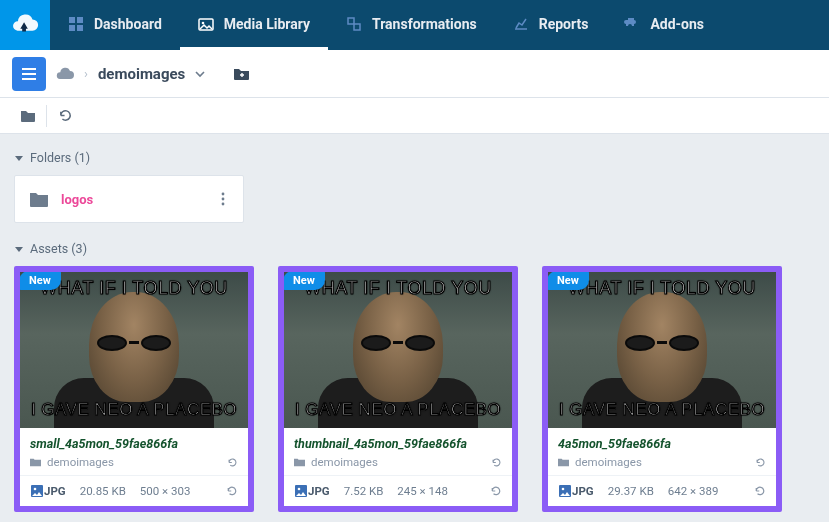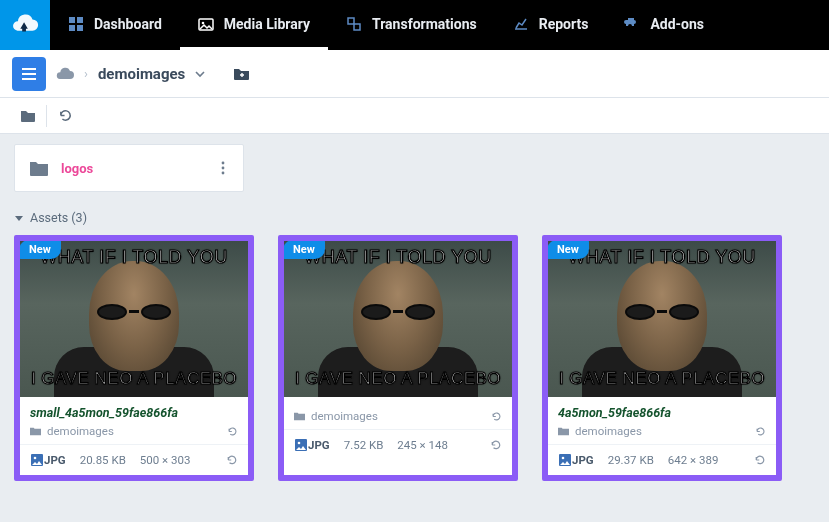--- a/index.html
+++ b/index.html
@@ -1,18 +1,18 @@
 <!DOCTYPE html>
 <html><head>
 <meta charset="utf-8">
 <style>
 * { box-sizing: border-box; margin: 0; padding: 0; }
 body { font-family: -apple-system, BlinkMacSystemFont, "Segoe UI", Roboto, sans-serif; background: #e9edf1; width: 829px; height: 522px; overflow: hidden; font-size: 13px; color: #333; }
 
-.topnav { background: #000000; height: 50px; display: flex; align-items: stretch; }
+.topnav { background: #0c4a6e; height: 50px; display: flex; align-items: stretch; }
 .logo { width: 50px; background: #0096e9; display: flex; align-items: center; justify-content: center; }
 .logo svg { width: 30px; height: 24px; }
 .nav-item { display: flex; align-items: center; padding: 0 18px; color: #e8ecf1; font-weight: 700; font-size: 14px; gap: 10px; cursor: pointer; border-bottom: 3px solid transparent; }
 .nav-item.active { border-bottom: 3px solid #fff; }
 .nav-item svg { width: 16px; height: 16px; }
 
 .subbar { background: #fff; height: 48px; display: flex; align-items: center; padding: 0 12px; gap: 10px; border-bottom: 1px solid #dde3ea; }
 .hamburger { width: 34px; height: 34px; background: #2f7ee6; border-radius: 4px; display: flex; align-items: center; justify-content: center; cursor: pointer; }
 .hamburger svg { width: 16px; height: 14px; }
 .bc-cloud { color: #8a97a8; display:flex; align-items:center; }
@@ -141,20 +141,26 @@
   </div>
   <div class="sep"></div>
   <div class="tbtn">
     <svg width="15" height="15" viewBox="0 0 16 16">
         <path fill="none" stroke="#5b6b7c" stroke-width="1.6" d="M3 8a5 5 0 1 1 1.7 3.7M3 8V4m0 4h4"></path>
       </svg>
   </div>
 </div>
 
 <div class="content">
+  <div class="section-hdr">
+    <svg viewBox="0 0 10 10">
+        <path fill="#5b6b7c" d="M1 3h8L5 8z"></path>
+      </svg>
+    <span>Folders (1)</span>
+  </div>
 
   <div class="folder-card">
     <span class="ficon">
       <svg width="20" height="17" viewBox="0 0 20 17">
           <path fill="#6d7c8d" d="M1 2h6l2 2h10v11a1 1 0 0 1-1 1H2a1 1 0 0 1-1-1V2z"></path>
         </svg>
     </span>
     <span class="fname">logos</span>
     <span class="fmore">
       <svg width="4" height="14" viewBox="0 0 4 14">
@@ -231,20 +237,21 @@
             <div class="glasses">
               <div class="lens l"></div>
               <div class="bridge"></div>
               <div class="lens r"></div>
             </div>
           </div>
         <div class="meme-top">WHAT IF I TOLD YOU</div>
         <div class="meme-bot">I GAVE NEO A PLACEBO</div>
       </div>
       <div class="asset-body">
+        <div class="asset-title">thumbnail_4a5mon_59fae866fa</div>
         <div class="asset-path">
           <svg viewBox="0 0 12 10">
               <path fill="#8a97a8" d="M0 1h4l1 1h7v7H0z"></path>
             </svg>
           <span>demoimages</span>
           <span class="refresh">
               <svg width="12" height="12" viewBox="0 0 16 16">
                 <path fill="none" stroke="#8a97a8" stroke-width="1.6" d="M3 8a5 5 0 1 1 1.7 3.7M3 8V4m0 4h4"></path>
               </svg>
             </span>

